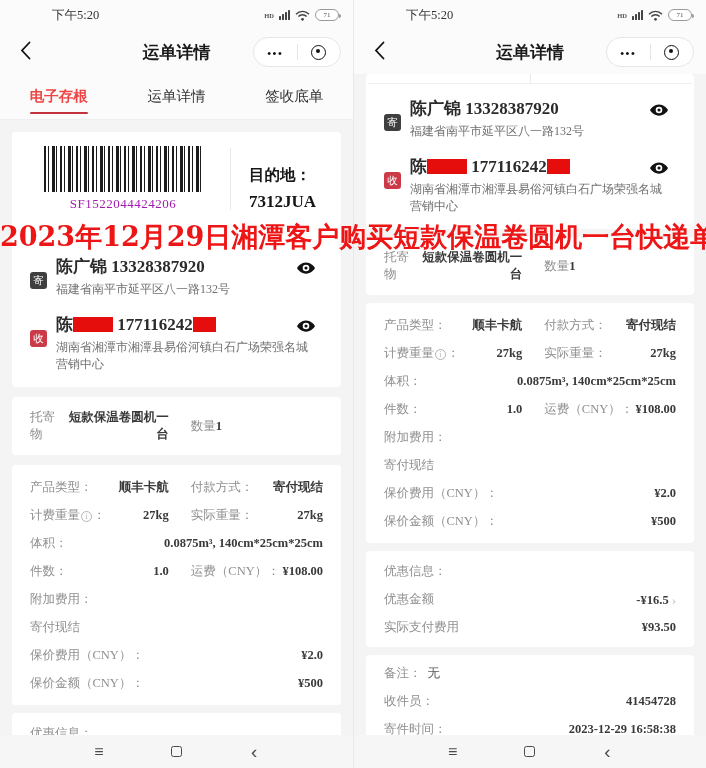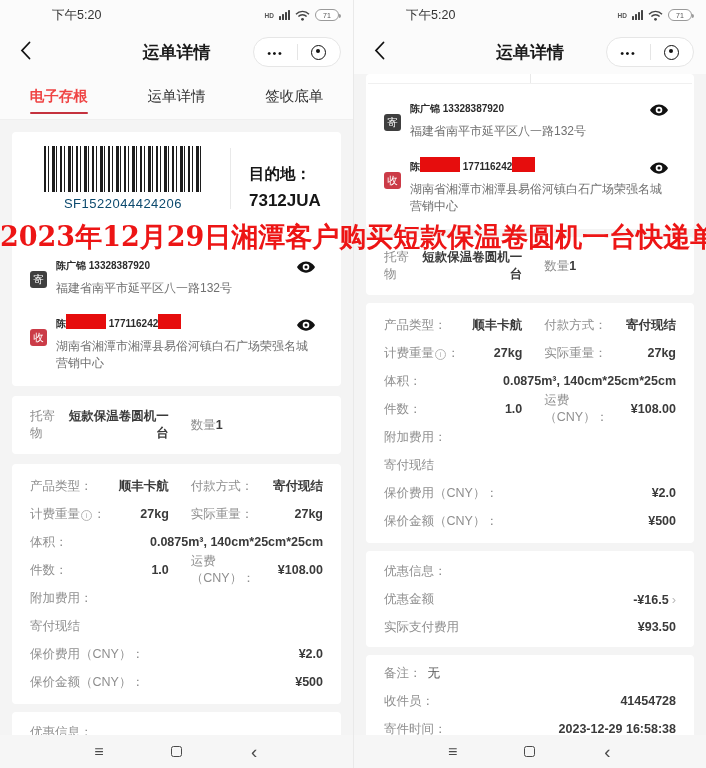--- a/index.html
+++ b/index.html
@@ -1,19 +1,19 @@
 <!DOCTYPE html>
 <html><head>
 <meta charset="utf-8">
 <style>
   * { margin:0; padding:0; box-sizing:border-box; }
   html,body { width:706px; }
   body { font-family:"Liberation Sans","DejaVu Sans",sans-serif; background:#fff; color:#333; }
   .stage { position:relative; width:706px; height:768px; overflow:hidden; background:#f4f4f4; }
-  .screens { display:flex; width:706px; height:768px; }
+  .screens { display:flex; width:706px; height:768px;font-family:Liberation Serif, serif; }
   .phone { position:relative; width:353px; height:768px; overflow:hidden; background:#f4f4f4; }
   .phone.right { border-left:1px solid #e9e9e9; }
 
   
   .statusbar { height:30px; background:#fbfbfb; display:flex; align-items:center; justify-content:space-between; padding:0 14px 0 52px; }
   .st-time { font-size:12.5px; color:#333; }
   .st-icons { display:flex; align-items:center; gap:5px; }
   .hd { font-size:6.5px; font-weight:700; color:#555; align-self:flex-start; margin-top:3px; }
   .bars { display:flex; align-items:flex-end; gap:1px; height:10px; }
   .bars b { width:2px; background:#444; border-radius:0.5px; }
@@ -44,36 +44,36 @@
   
   .card { background:#fff; margin:0 12px; border-radius:4px; }
   .mt8{margin-top:8px;} .mt10{margin-top:10px;} .mt12{margin-top:12px;}
 
   
   .bc-row { display:flex; align-items:stretch; padding:14px 10px 10px 26px; }
   .bc-left { width:170px; text-align:center; }
   .barcode { height:46px; margin:0 6px;
     background:
       repeating-linear-gradient(90deg,#1c1c1c 0 2px,#fff 2px 4px,#1c1c1c 4px 5px,#fff 5px 8px,#1c1c1c 8px 11px,#fff 11px 12px,#1c1c1c 12px 13px,#fff 13px 16px); }
-  .bc-num { font-size:13px; color:#0c4a6e; margin-top:4px; letter-spacing:0.5px; }
+  .bc-num { font-size:13px; color:#a21caf; margin-top:4px; letter-spacing:0.5px; }
   .bc-div { width:1px; background:#e9e9e9; margin:2px 18px 2px 22px; }
   .bc-right { display:flex; flex-direction:column; justify-content:flex-end; gap:6px; }
   .dest-label { font-size:15.5px; font-weight:700; color:#161616; }
   .dest-code { font-size:17px; font-weight:700; color:#161616; }
 
   
   .addr-sec { padding:34px 16px 14px 16px; }
   .addr-sec.r { padding-top:14px; }
   .party { display:flex; margin-bottom:16px; position:relative; }
   .party:last-child { margin-bottom:0; }
   .badge { flex:none; width:17px; height:17px; border-radius:3px; color:#fff; font-size:10.5px; display:flex; align-items:center; justify-content:center; margin:16px 9px 0 2px; }
   .badge.send { background:#3f3f3f; }
   .badge.recv { background:#cb3b47; }
   .party-body { flex:1; min-width:0; }
-  .party-name { font-size:10px; font-weight:700; color:#2b2b2b; line-height:22px; }
+  .party-name { font-size:17px; font-weight:700; color:#2b2b2b; line-height:22px; }
   .party-addr { font-size:12px; color:#707070; line-height:17px; margin-top:3px; width:252px; }
   .eye-btn { position:absolute; right:6px; top:2px; background:none; border:none; cursor:pointer; padding:4px; }
   .redact { display:inline-block; height:15px; background:#e60d0d; vertical-align:-2px; }
   .redact.w40 { width:40px; } .redact.w24 { width:23px; }
 
   
   .sliver { height:9px; display:flex; justify-content:center; }
   .sliver i { width:1px; background:#e9e9e9; }
   .hrline { height:1px; background:#f0f0f0; margin:0 2px; }
 

